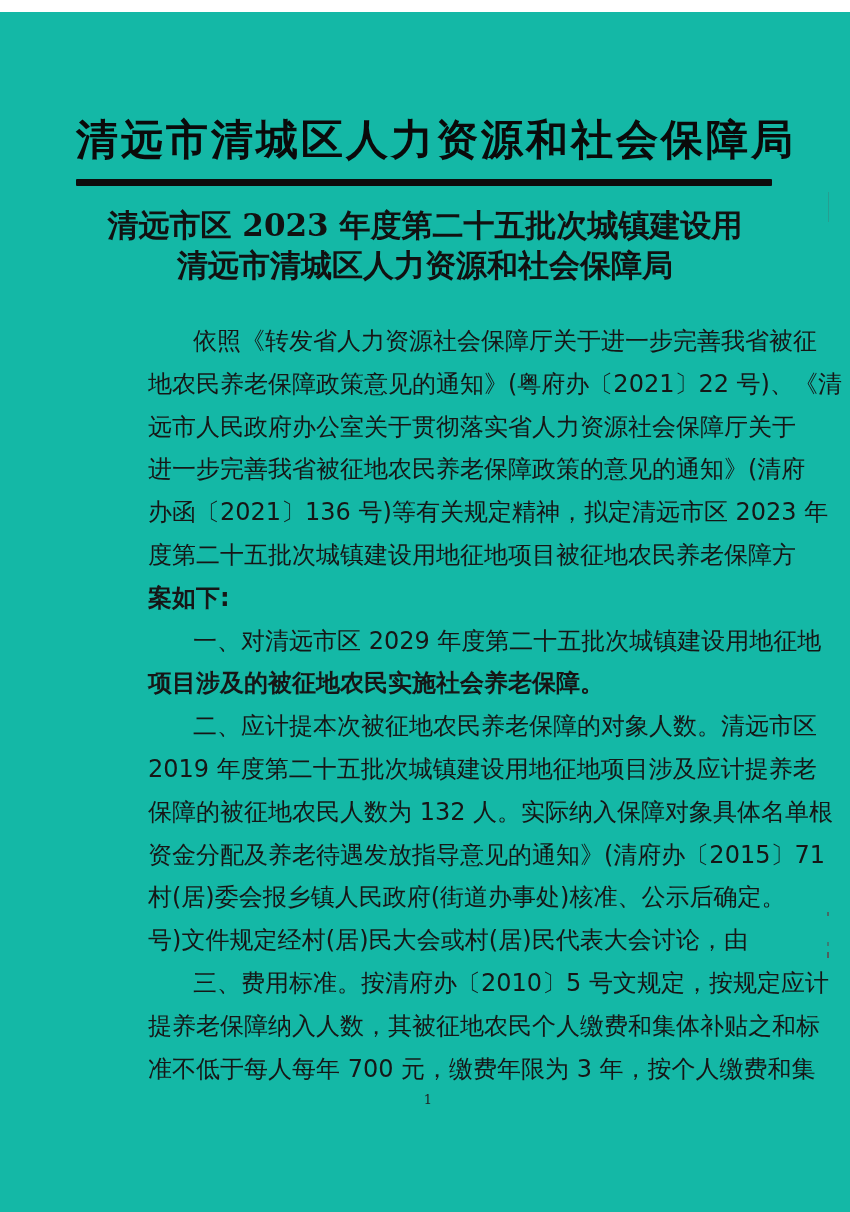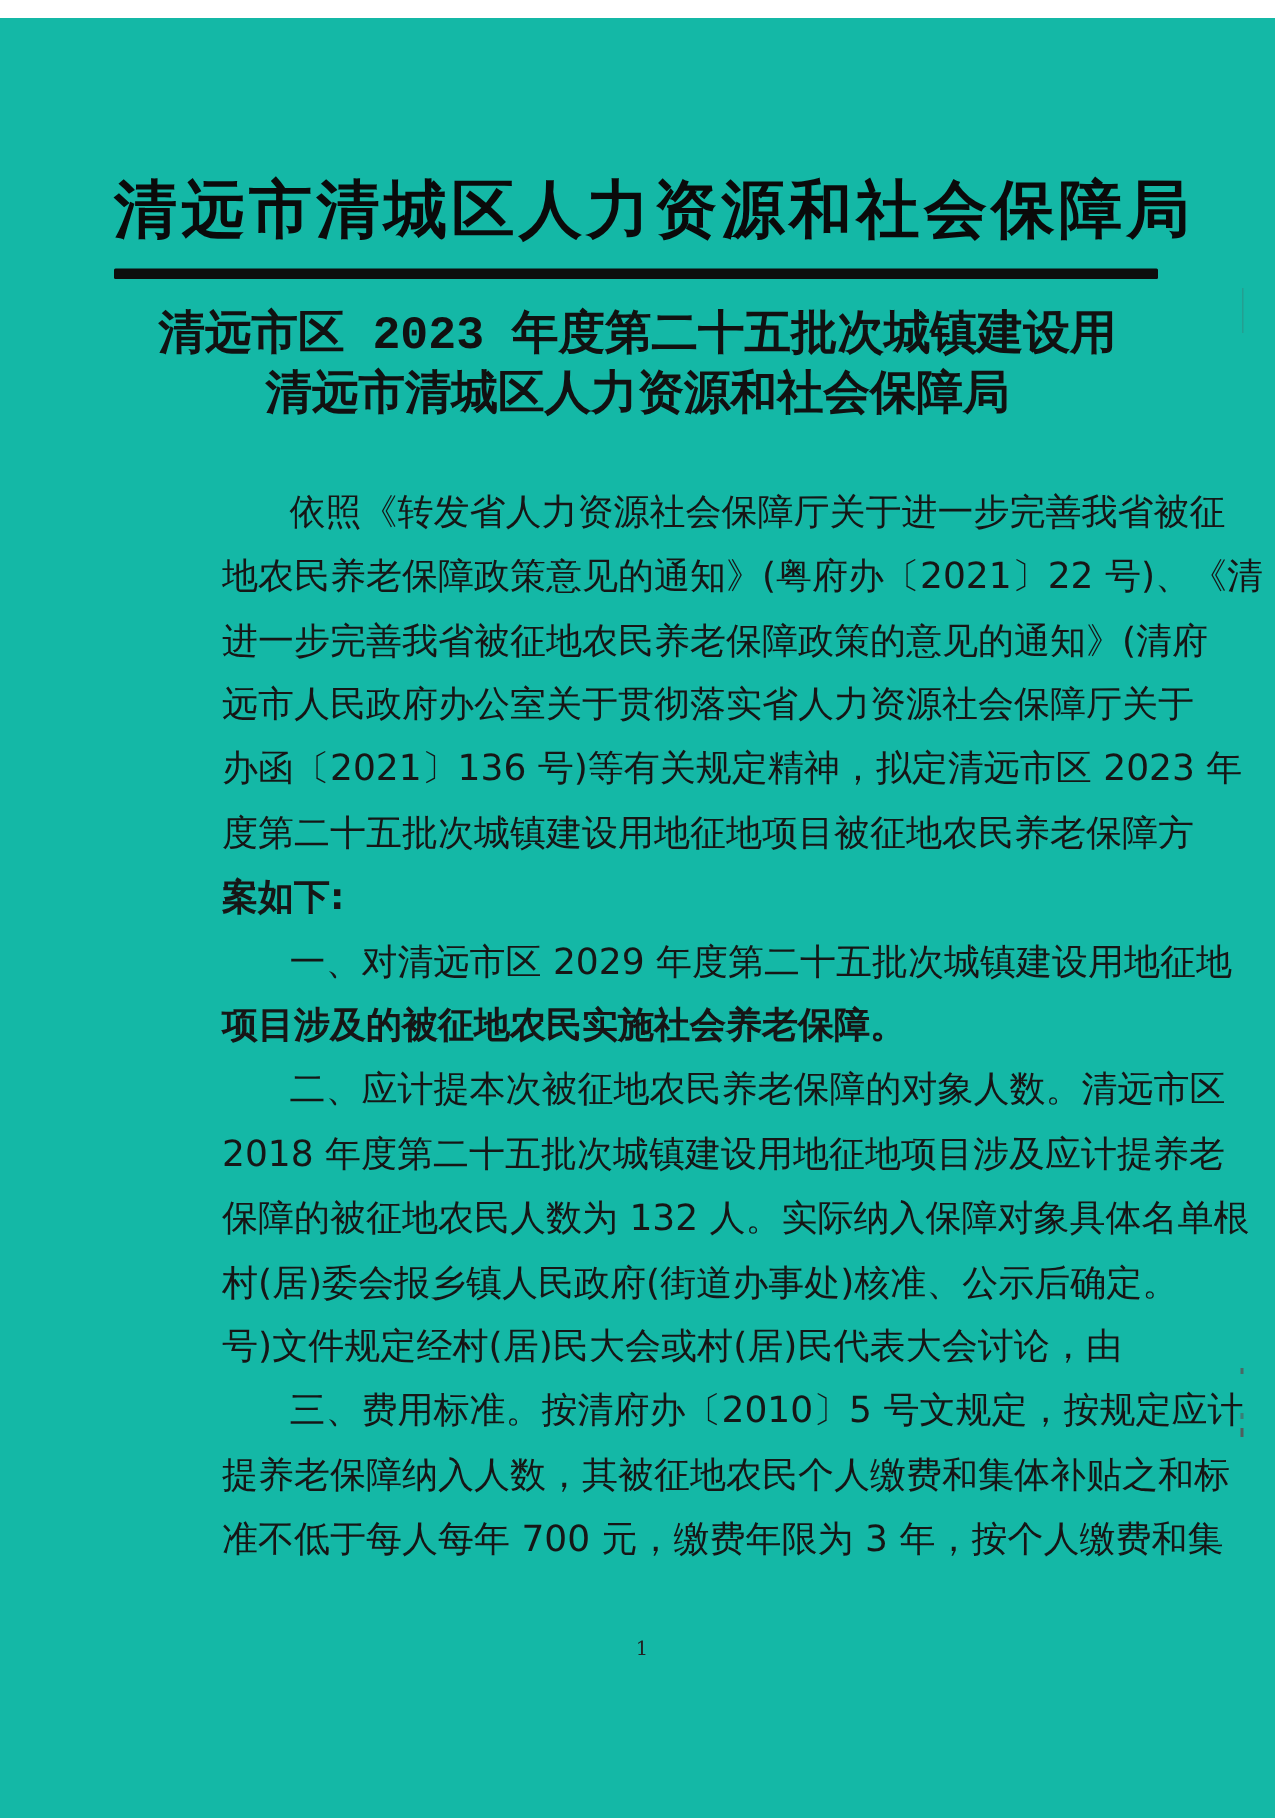--- a/index.html
+++ b/index.html
@@ -49,21 +49,21 @@
       left: 80px;
       top: 193px;
       width: 690px;
       text-align: center;
       font-family: "DejaVu Serif", "Liberation Serif", serif;
       font-weight: bold;
       font-size: 31px;
       line-height: 40px;
       color: #111111;
     }
-    .doc-title div { white-space: nowrap; font-family: Liberation Mono, monospace; }
+    .doc-title div { white-space: nowrap; }
     .body-text {
       position: absolute;
       left: 128px;
       top: 308px;
       width: 600px;
       font-family: "DejaVu Sans", "Liberation Sans", sans-serif;
       font-size: 24px;
       line-height: 42.8px;
       color: #161616;
       margin-left: 20px;
@@ -108,36 +108,37 @@
   <div class="doc-title">
     <div>清远市区 2023 年度第二十五批次城镇建设用</div>
     <div>清远市清城区人力资源和社会保障局</div>
   </div>
 
   <div class="body-text">
 
     <div>
       <div class="line indent">依照《转发省人力资源社会保障厅关于进一步完善我省被征</div>
       <div class="line">地农民养老保障政策意见的通知》(粤府办〔2021〕22 号)、《清</div>
+      <div class="line">远市人民政府办公室关于贯彻落实省人力资源社会保障厅关于</div>
       <div class="line">进一步完善我省被征地农民养老保障政策的意见的通知》(清府</div>
-      <div class="line">远市人民政府办公室关于贯彻落实省人力资源社会保障厅关于</div>
       <div class="line">办函〔2021〕136 号)等有关规定精神，拟定清远市区 2023 年</div>
       <div class="line">度第二十五批次城镇建设用地征地项目被征地农民养老保障方</div>
       <div class="line last">案如下:</div>
     </div>
 
     <div>
       <div class="line indent">一、对清远市区 2029 年度第二十五批次城镇建设用地征地</div>
       <div class="line last">项目涉及的被征地农民实施社会养老保障。</div>
     </div>
 
     <div>
       <div class="line indent">二、应计提本次被征地农民养老保障的对象人数。清远市区</div>
-      <div class="line">2018 年度第二十五批次城镇建设用地征地项目涉及应计提养老</div>
+      <div class="line">2019 年度第二十五批次城镇建设用地征地项目涉及应计提养老</div>
       <div class="line">保障的被征地农民人数为 132 人。实际纳入保障对象具体名单根</div>
+      <div class="line">资金分配及养老待遇发放指导意见的通知》(清府办〔2015〕71</div>
       <div class="line">村(居)委会报乡镇人民政府(街道办事处)核准、公示后确定。</div>
       <div class="line">号)文件规定经村(居)民大会或村(居)民代表大会讨论，由</div>
     </div>
 
     <div>
       <div class="line indent">三、费用标准。按清府办〔2010〕5 号文规定，按规定应计</div>
       <div class="line">提养老保障纳入人数，其被征地农民个人缴费和集体补贴之和标</div>
       <div class="line">准不低于每人每年 700 元，缴费年限为 3 年，按个人缴费和集</div>
     </div>
   </div>

